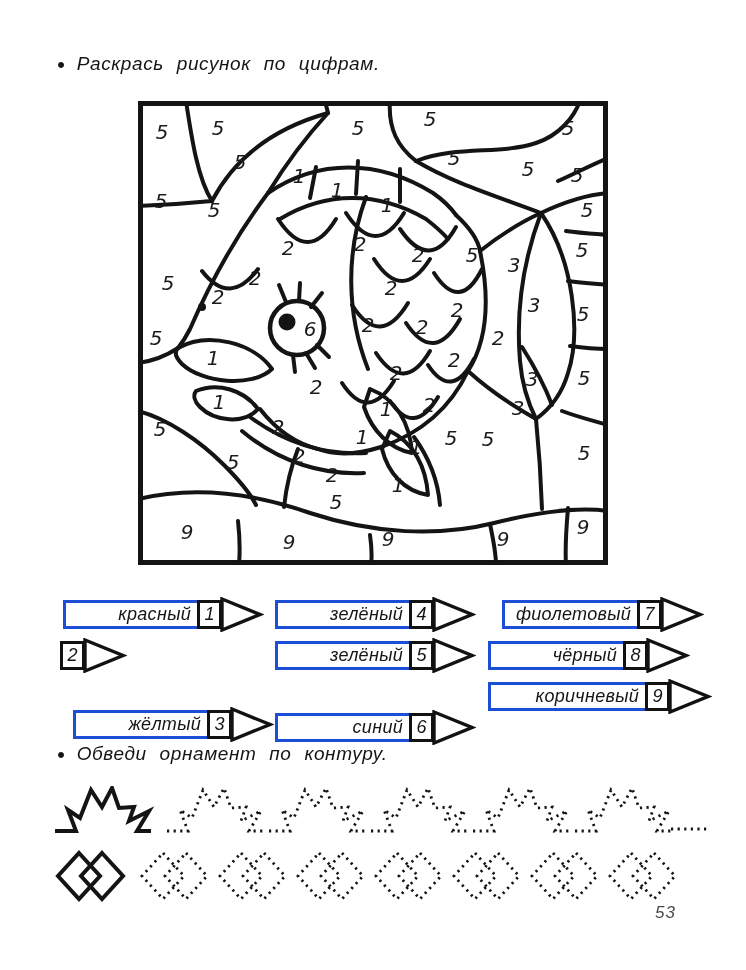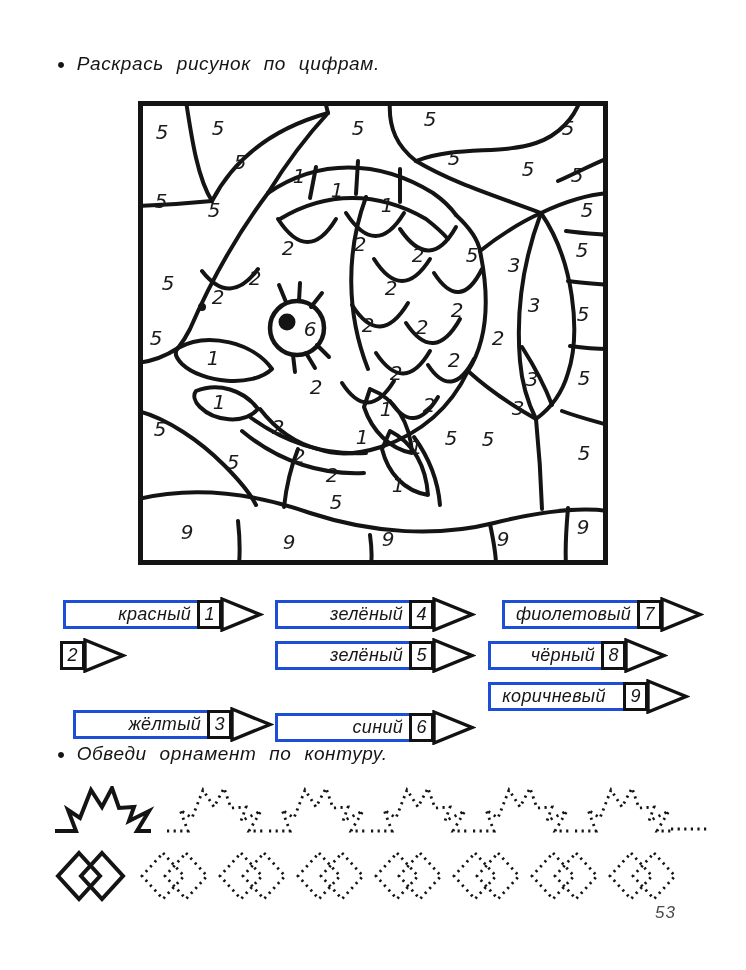--- a/index.html
+++ b/index.html
@@ -251,32 +251,32 @@
           <span>фиолетовый</span>
         </div>
         <div class="pnum">
           <span>7</span>
         </div>
         <svg class="ptip" width="44" height="35" viewBox="0 0 44 35">
           <path d="M2 2 L40 17.5 L2 33 Z" fill="#ffffff" stroke="#121212" stroke-width="3.4" stroke-linejoin="miter"></path>
         </svg>
       </div>
       <div class="pencil" style="left: 488px; top: 640px;">
-        <div class="pbody" style="width: 116px;">
+        <div class="pbody" style="width: 138px;">
           <span>чёрный</span>
         </div>
         <div class="pnum">
           <span>8</span>
         </div>
         <svg class="ptip" width="44" height="35" viewBox="0 0 44 35">
           <path d="M2 2 L40 17.5 L2 33 Z" fill="#ffffff" stroke="#121212" stroke-width="3.4" stroke-linejoin="miter"></path>
         </svg>
       </div>
       <div class="pencil" style="left: 488px; top: 681px;">
-        <div class="pbody" style="width: 138px; justify-content: center;">
+        <div class="pbody" style="width: 160px;">
           <span>коричневый</span>
         </div>
         <div class="pnum">
           <span>9</span>
         </div>
         <svg class="ptip" width="44" height="35" viewBox="0 0 44 35">
           <path d="M2 2 L40 17.5 L2 33 Z" fill="#ffffff" stroke="#121212" stroke-width="3.4" stroke-linejoin="miter"></path>
         </svg>
       </div>
     </div>

